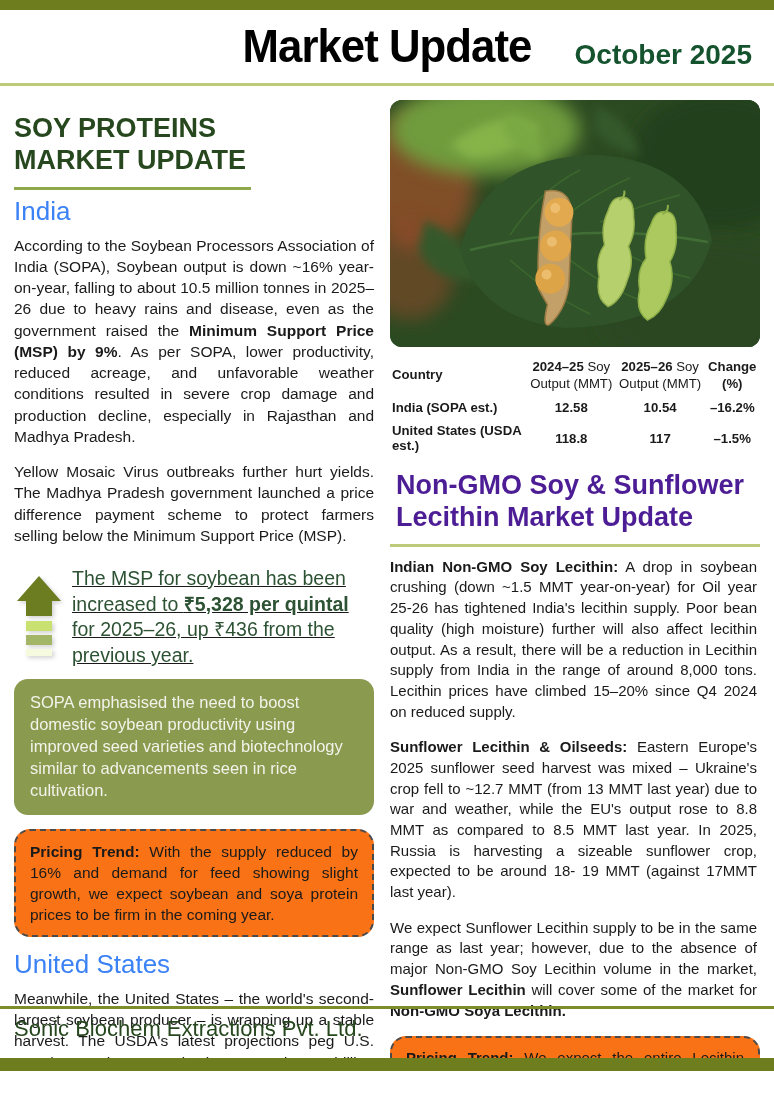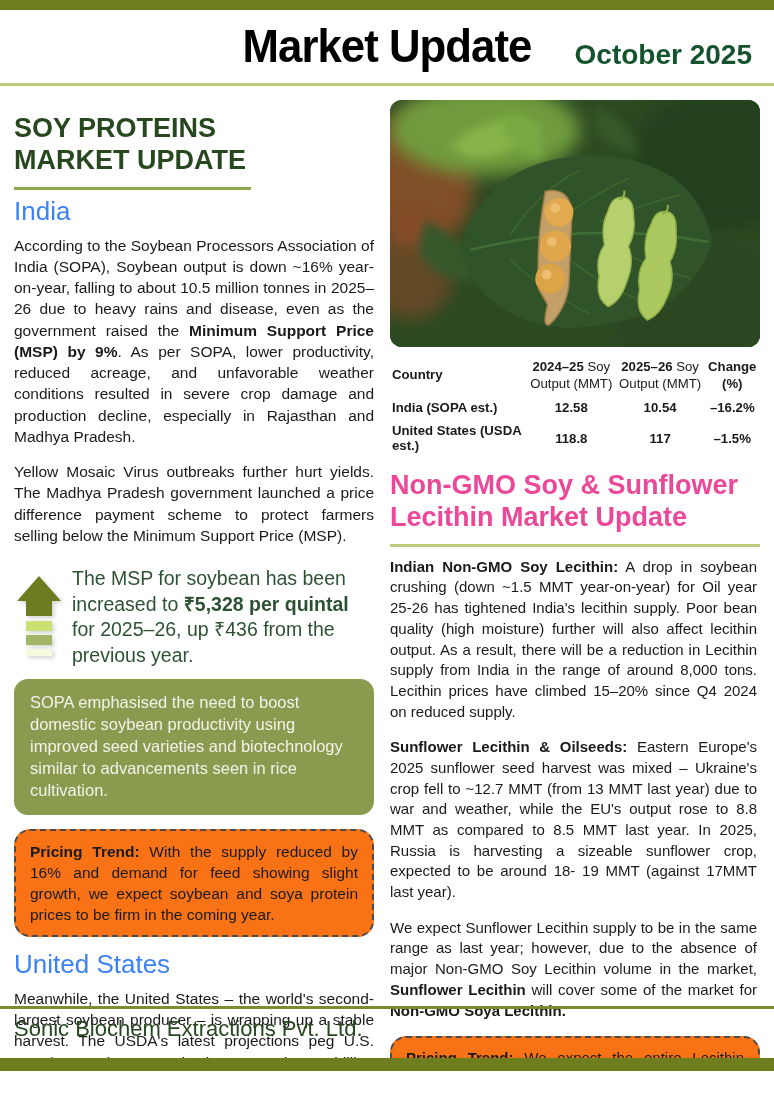--- a/index.html
+++ b/index.html
@@ -18,41 +18,41 @@
   .col-left{position:absolute;left:14px;top:0;width:360px;}
   .col-right{position:absolute;left:390px;top:5px;width:370px;}
 
   .section-title{margin:18px 0 0 0;font-size:27px;font-weight:700;color:#27481f;line-height:1.18;}
   .title-rule{width:237px;height:3px;background:#8fa84b;margin:10px 0 6px 0;}
   .subhead{margin:4px 0 6px 0;font-size:26px;font-weight:400;color:#3b82f6;}
 
   .body-p{margin:8px 0 14px 0;font-size:15.5px;line-height:1.37;text-align:justify;color:#1a1a1a;}
   .col-right .body-p{font-size:15px;line-height:1.38;margin:10px 3px 15px 0;}
 
-  .callout{display:flex;align-items:flex-start;margin:20px 0 10px 0;}
+  .callout{display:flex;align-items:flex-start;margin:20px 0 10px 0;text-decoration:underline;}
   .growth-icon{flex:0 0 46px;margin:8px 10px 0 2px;filter:drop-shadow(2px 2px 2px rgba(0,0,0,.18));}
   .callout-text{font-size:19.5px;line-height:1.32;color:#2d5233;}
 
   .green-box{background:#8a9a4f;color:#f2f3ea;border-radius:14px;padding:13px 16px;
              font-size:16.5px;line-height:1.33;margin:10px 0 14px 0;}
   .dashed-box{background:#f97316;border:2px dashed #4a4a4a;border-radius:16px;
               padding:10px 14px;font-size:15.5px;line-height:1.36;margin:0 0 12px 0;text-align:justify;}
   .col-right .dashed-box{font-size:15px;}
 
   .photo{width:370px;height:247px;border-radius:12px;overflow:hidden;background:#2c4a22;}
 
   table.soy{width:100%;border-collapse:collapse;margin:8px 0 2px 0;font-size:13.2px;}
   table.soy th,table.soy td{padding:4px 2px;vertical-align:middle;font-weight:700;}
   table.soy th{font-weight:400;line-height:1.25;}
   table.soy .c{text-align:center;}
   table.soy .l{text-align:left;}
   table.soy td.num,table.soy td.chg{font-weight:700;}
   table.soy th b{font-weight:700;}
 
-  .lecithin-title{margin:12px 0 0 0;font-size:27px;font-weight:700;color:#ec4899;line-height:1.2;}
+  .lecithin-title{margin:12px 0 0 6px;font-size:27px;font-weight:700;color:#4c1d95;line-height:1.2;}
   .wide-rule{width:370px;height:3px;background:#bcca7a;margin:10px 0 2px 0;}
 
   footer{position:absolute;left:0;bottom:0;width:774px;height:65px;}
   .footer-rule{position:absolute;top:0;left:0;width:774px;height:3px;background:#7d8d2c;}
   .company{position:absolute;left:14px;top:10px;font-size:22px;font-weight:400;color:#27481f;}
 </style>
 </head>
 <body>
 
 <div class="page">

